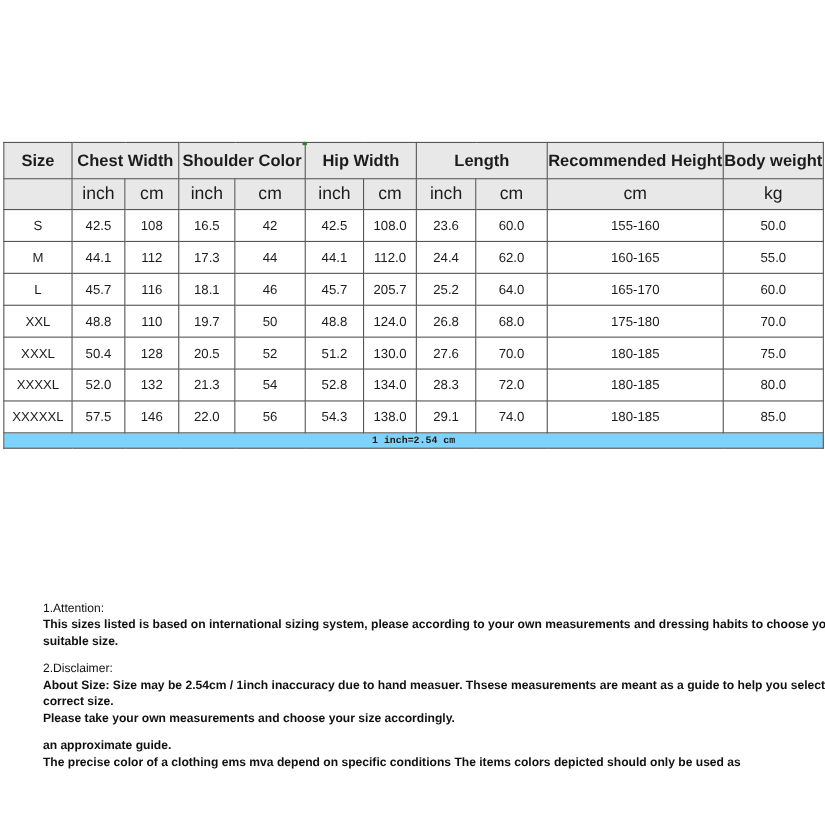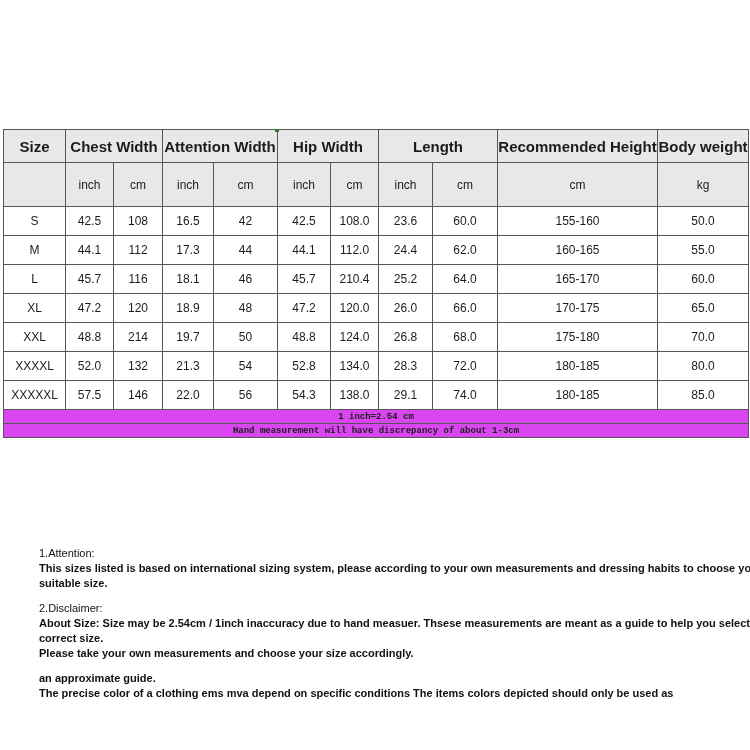--- a/index.html
+++ b/index.html
@@ -37,36 +37,36 @@
     white-space: nowrap;
   }
   thead th { background: var(--header-bg); }
   th.top {
     height: 33px;
     font-size: 15px;
     font-weight: bold;
     letter-spacing: 0;
   }
   th.unit {
-    height: 44px;
-    font-size: 12px;
+    height: 28px;
+    font-size: 16px;
     font-weight: normal;
   }
   tbody[data-name="size-rows"] td {
     height: 29px;
     font-size: 12px;
     font-weight: normal;
     background: #ffffff;
   }
   .footnote-cell {
     height: 14px;
     font-family: "Liberation Mono", "DejaVu Sans Mono", monospace;
     font-size: 9px;
     font-weight: bold;
-    background: #d946ef;
+    background: #7dd3fc;
   }
   .grid-artifact {
     position: absolute;
     left: 275px;
     top: 129px;
     width: 4px;
     height: 3px;
     background: #2f7d32;
   }
   .notes {
@@ -98,21 +98,21 @@
       <col style="width:48px">
       <col style="width:54px">
       <col style="width:65px">
       <col style="width:160px">
       <col style="width:91px">
     </colgroup>
     <thead>
       <tr data-name="column-header-row">
         <th class="top" data-name="column-header-size">Size</th>
         <th class="top" colspan="2" data-name="column-header-chest-width">Chest Width</th>
-        <th class="top" colspan="2" data-name="column-header-shoulder-width">Attention Width</th>
+        <th class="top" colspan="2" data-name="column-header-shoulder-width">Shoulder Color</th>
         <th class="top" colspan="2" data-name="column-header-hip-width">Hip Width</th>
         <th class="top" colspan="2" data-name="column-header-length">Length</th>
         <th class="top" data-name="column-header-recommended-height">Recommended Height</th>
         <th class="top" data-name="column-header-body-weight">Body weight</th>
       </tr>
       <tr data-name="unit-header-row">
         <th class="unit" data-name="unit-header-empty"></th>
         <th class="unit" data-name="unit-header-chest-inch">inch</th>
         <th class="unit" data-name="unit-header-chest-cm">cm</th>
         <th class="unit" data-name="unit-header-shoulder-inch">inch</th>
@@ -152,51 +152,51 @@
           <td data-name="table-cell">160-165</td>
           <td data-name="table-cell">55.0</td>
         </tr>
         <tr data-name="table-row">
           <td data-name="size-label-cell">L</td>
           <td data-name="table-cell">45.7</td>
           <td data-name="table-cell">116</td>
           <td data-name="table-cell">18.1</td>
           <td data-name="table-cell">46</td>
           <td data-name="table-cell">45.7</td>
-          <td data-name="table-cell">210.4</td>
+          <td data-name="table-cell">205.7</td>
           <td data-name="table-cell">25.2</td>
           <td data-name="table-cell">64.0</td>
           <td data-name="table-cell">165-170</td>
           <td data-name="table-cell">60.0</td>
         </tr>
         <tr data-name="table-row">
-          <td data-name="size-label-cell">XL</td>
-          <td data-name="table-cell">47.2</td>
-          <td data-name="table-cell">120</td>
-          <td data-name="table-cell">18.9</td>
-          <td data-name="table-cell">48</td>
-          <td data-name="table-cell">47.2</td>
-          <td data-name="table-cell">120.0</td>
-          <td data-name="table-cell">26.0</td>
-          <td data-name="table-cell">66.0</td>
-          <td data-name="table-cell">170-175</td>
-          <td data-name="table-cell">65.0</td>
-        </tr>
-        <tr data-name="table-row">
           <td data-name="size-label-cell">XXL</td>
           <td data-name="table-cell">48.8</td>
-          <td data-name="table-cell">214</td>
+          <td data-name="table-cell">110</td>
           <td data-name="table-cell">19.7</td>
           <td data-name="table-cell">50</td>
           <td data-name="table-cell">48.8</td>
           <td data-name="table-cell">124.0</td>
           <td data-name="table-cell">26.8</td>
           <td data-name="table-cell">68.0</td>
           <td data-name="table-cell">175-180</td>
           <td data-name="table-cell">70.0</td>
+        </tr>
+        <tr data-name="table-row">
+          <td data-name="size-label-cell">XXXL</td>
+          <td data-name="table-cell">50.4</td>
+          <td data-name="table-cell">128</td>
+          <td data-name="table-cell">20.5</td>
+          <td data-name="table-cell">52</td>
+          <td data-name="table-cell">51.2</td>
+          <td data-name="table-cell">130.0</td>
+          <td data-name="table-cell">27.6</td>
+          <td data-name="table-cell">70.0</td>
+          <td data-name="table-cell">180-185</td>
+          <td data-name="table-cell">75.0</td>
         </tr>
         <tr data-name="table-row">
           <td data-name="size-label-cell">XXXXL</td>
           <td data-name="table-cell">52.0</td>
           <td data-name="table-cell">132</td>
           <td data-name="table-cell">21.3</td>
           <td data-name="table-cell">54</td>
           <td data-name="table-cell">52.8</td>
           <td data-name="table-cell">134.0</td>
           <td data-name="table-cell">28.3</td>
@@ -214,23 +214,20 @@
           <td data-name="table-cell">138.0</td>
           <td data-name="table-cell">29.1</td>
           <td data-name="table-cell">74.0</td>
           <td data-name="table-cell">180-185</td>
           <td data-name="table-cell">85.0</td>
         </tr>
       </tbody>
     <tbody data-name="footnote-rows">
         <tr data-name="footnote-row">
           <td colspan="11" class="footnote-cell" data-name="footnote-cell">1 inch=2.54 cm</td>
-        </tr>
-        <tr data-name="footnote-row">
-          <td colspan="11" class="footnote-cell" data-name="footnote-cell">Hand measurement will have discrepancy of about 1-3cm</td>
         </tr>
       </tbody>
   </table>
 </div>
 
 <div class="grid-artifact" data-name="grid-artifact-mark"></div>
 
 <div class="notes" data-name="notes">
     <div class="note-section" data-name="notes-section">
       <div class="note-heading" data-name="note-heading">1.Attention:</div>

